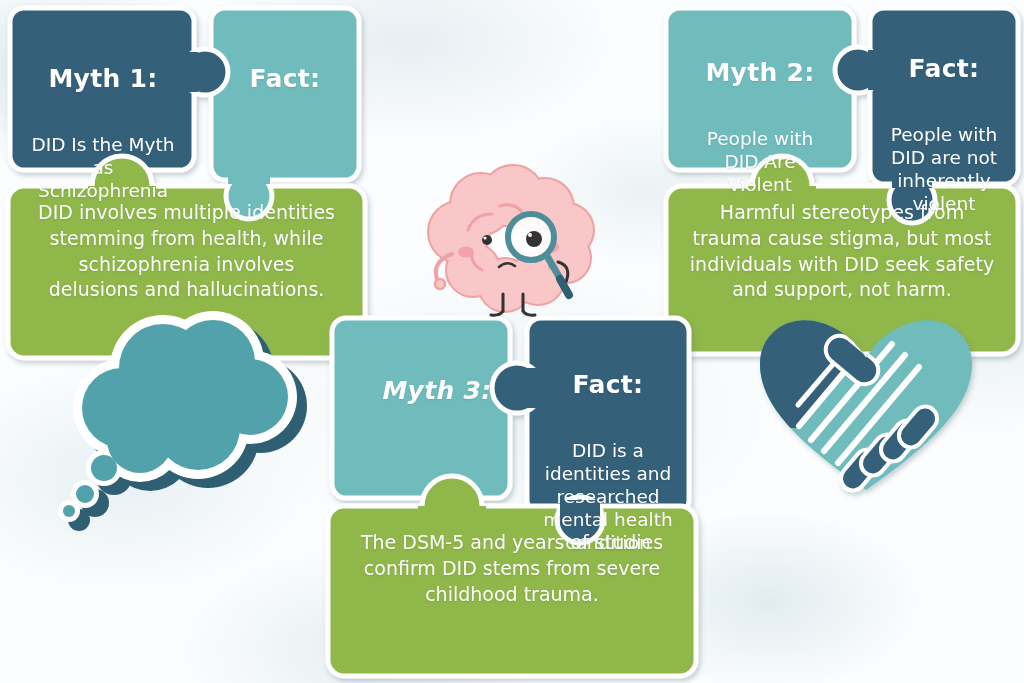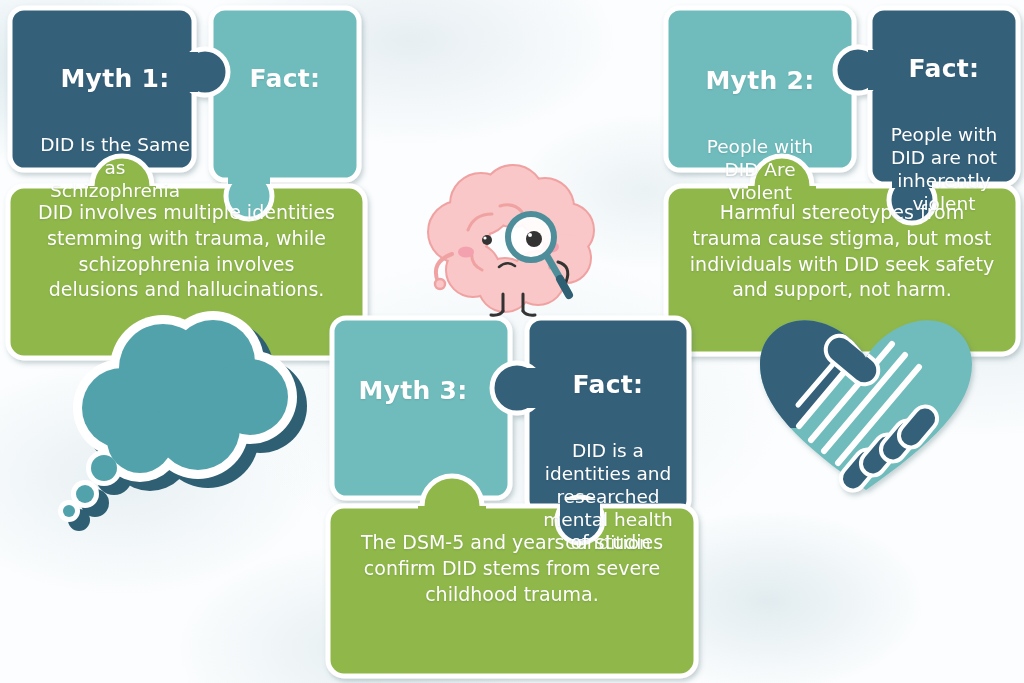--- a/index.html
+++ b/index.html
@@ -180,53 +180,53 @@
     <g>
       <line x1="547" y1="256" x2="561" y2="280" stroke="#4E8E9B" stroke-width="7" stroke-linecap="round"></line>
       <line x1="560" y1="279" x2="569" y2="295" stroke="#2F5F73" stroke-width="8" stroke-linecap="round"></line>
       <circle cx="531" cy="237" r="23" fill="#ffffff" fill-opacity="0.92" stroke="#4E8E9B" stroke-width="6"></circle>
       <circle cx="534" cy="239" r="8" fill="#333333"></circle>
       <circle cx="530" cy="235" r="2" fill="#ffffff"></circle>
     </g>
   </g>
 </svg>
 
-<div class="lbl" style="left:14px;top:26px;width:178px;padding-left:12px;">
+<div class="lbl" style="left:14px;top:26px;width:178px;">
   <div class="hd">Myth 1:</div>
-  <div class="bd">DID Is the Same
+  <div class="bd">DID Is the Myth
 as
 Schizophrenia</div>
 </div>
 <div class="lbl" style="left:213px;top:26px;width:144px;">
   <div class="hd">Fact:</div>
 </div>
 <div class="lbl expl" style="left:14px;top:200px;width:345px;">DID involves multiple identities
-stemming with trauma, while
+stemming from health, while
 schizophrenia involves
 delusions and hallucinations.</div>
 
-<div class="lbl" style="left:670px;top:28px;width:180px;">
+<div class="lbl" style="left:670px;top:20px;width:180px;">
   <div class="hd">Myth 2:</div>
   <div class="bd">People with
 DID Are
 Violent</div>
 </div>
 <div class="lbl" style="left:872px;top:16px;width:144px;">
   <div class="hd">Fact:</div>
   <div class="bd">People with
 DID are not
 inherently
 violent</div>
 </div>
 <div class="lbl expl" style="left:672px;top:200px;width:340px;">Harmful stereotypes from
 trauma cause stigma, but most
 individuals with DID seek safety
 and support, not harm.</div>
 
-<div class="lbl" style="left:328px;top:338px;width:170px;">
+<div class="lbl" style="left:352px;top:338px;width:170px;font-style:italic;">
   <div class="hd">Myth 3:</div>
 </div>
 <div class="lbl" style="left:531px;top:332px;width:154px;">
   <div class="hd">Fact:</div>
   <div class="bd">DID is a
 identities and
 researched
 mental health
 condition</div>
 </div>

